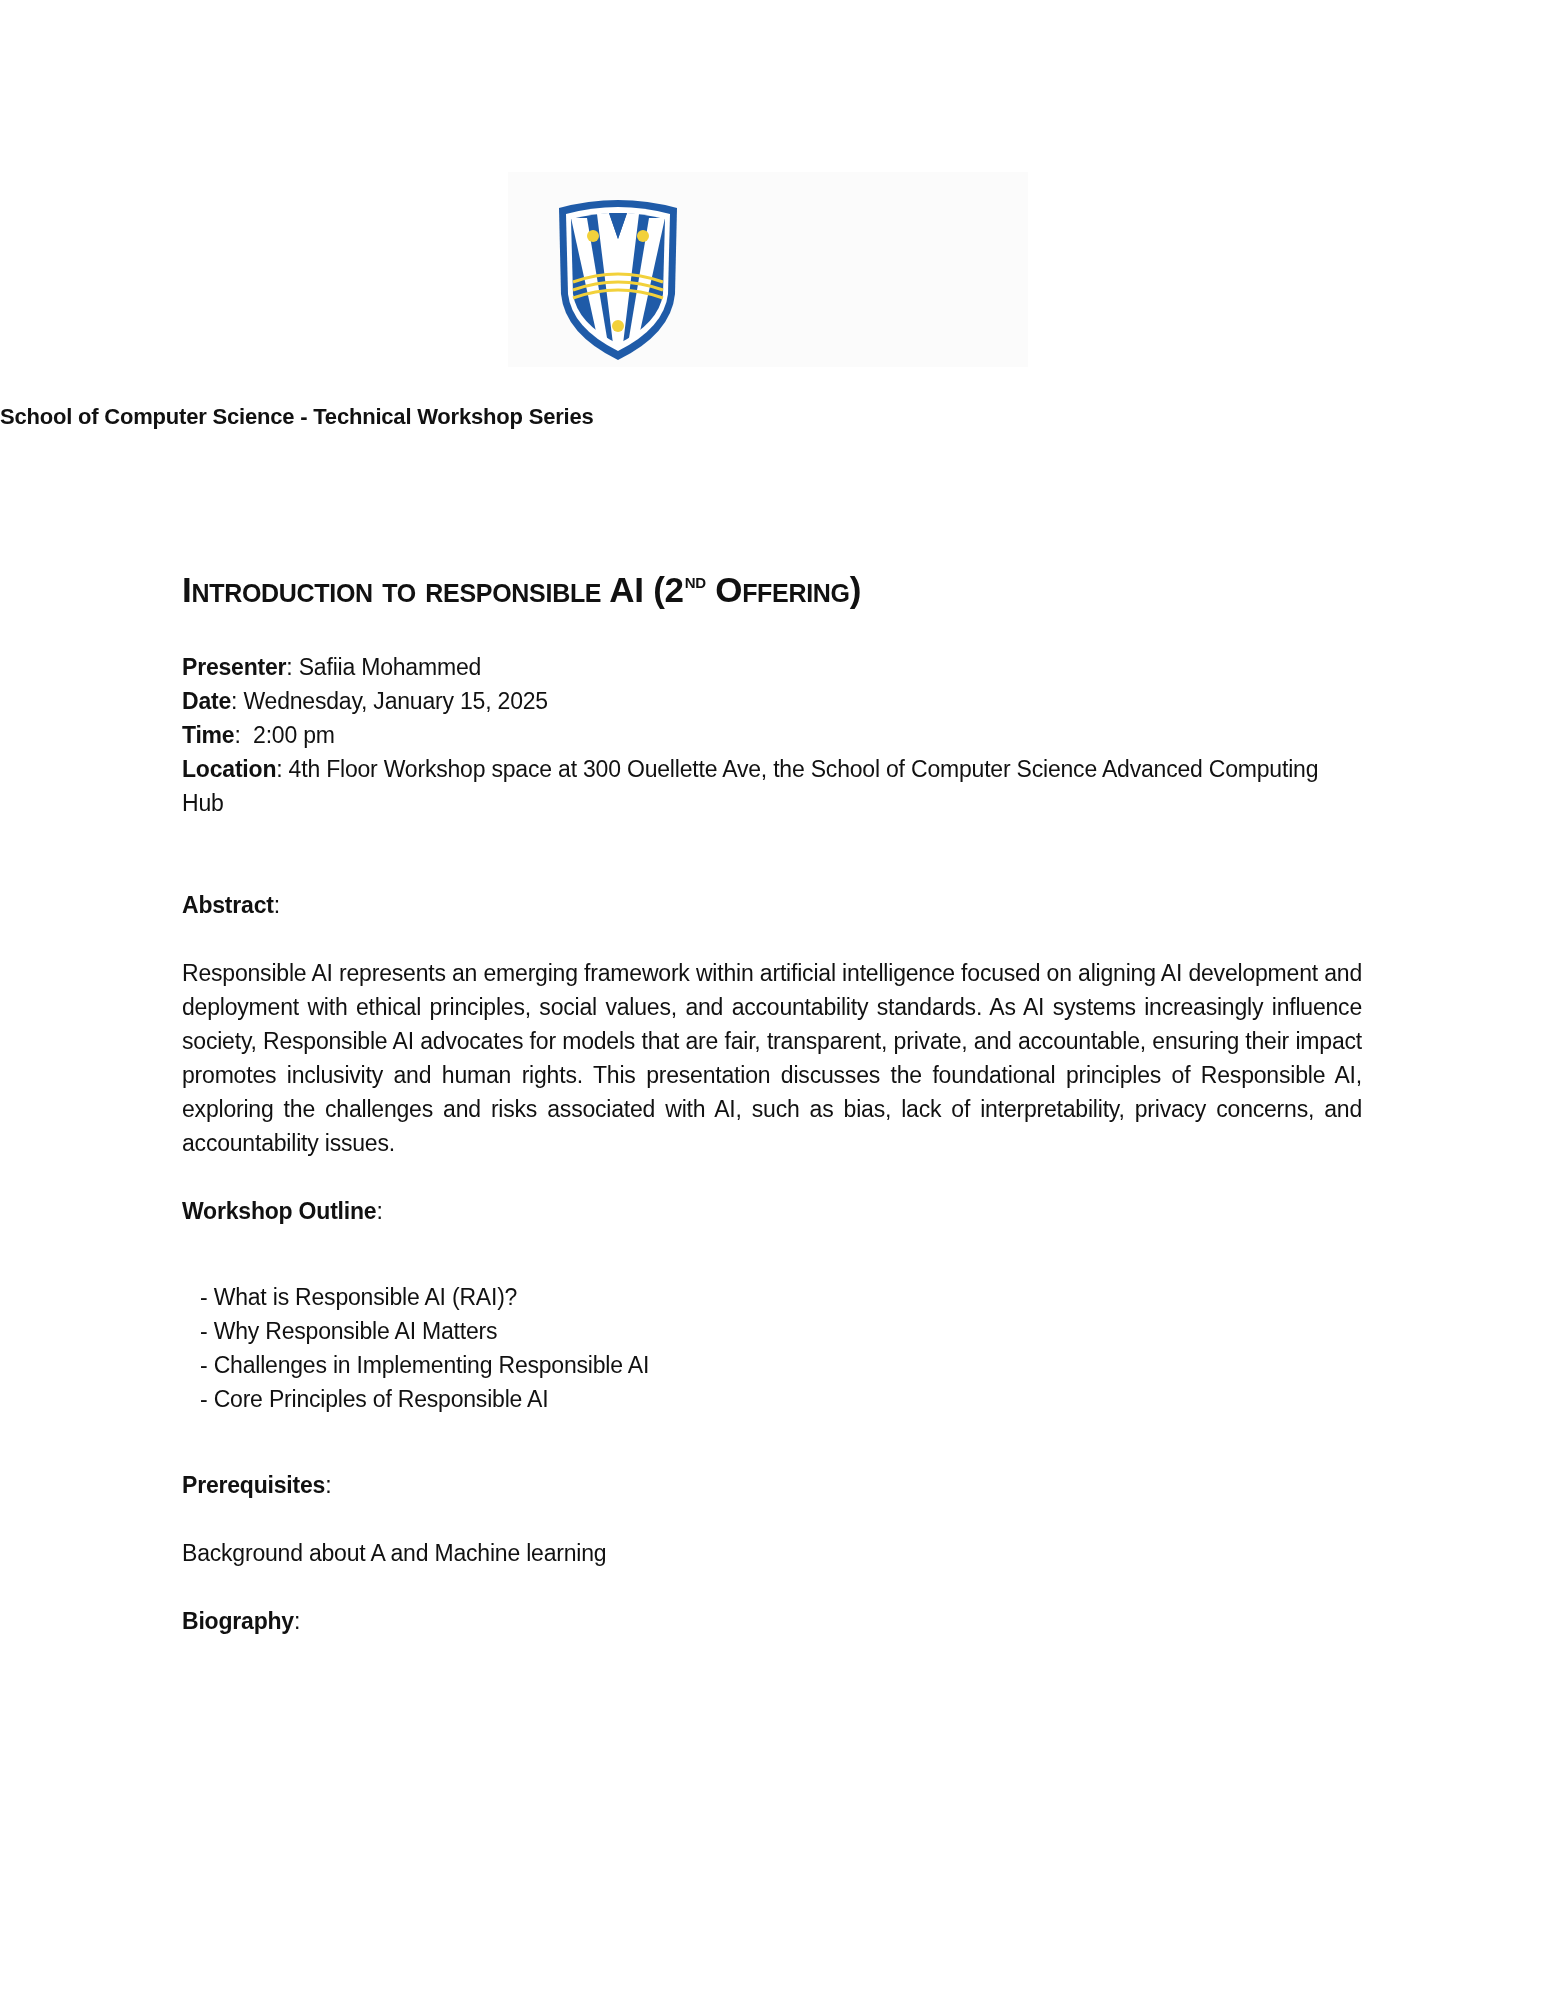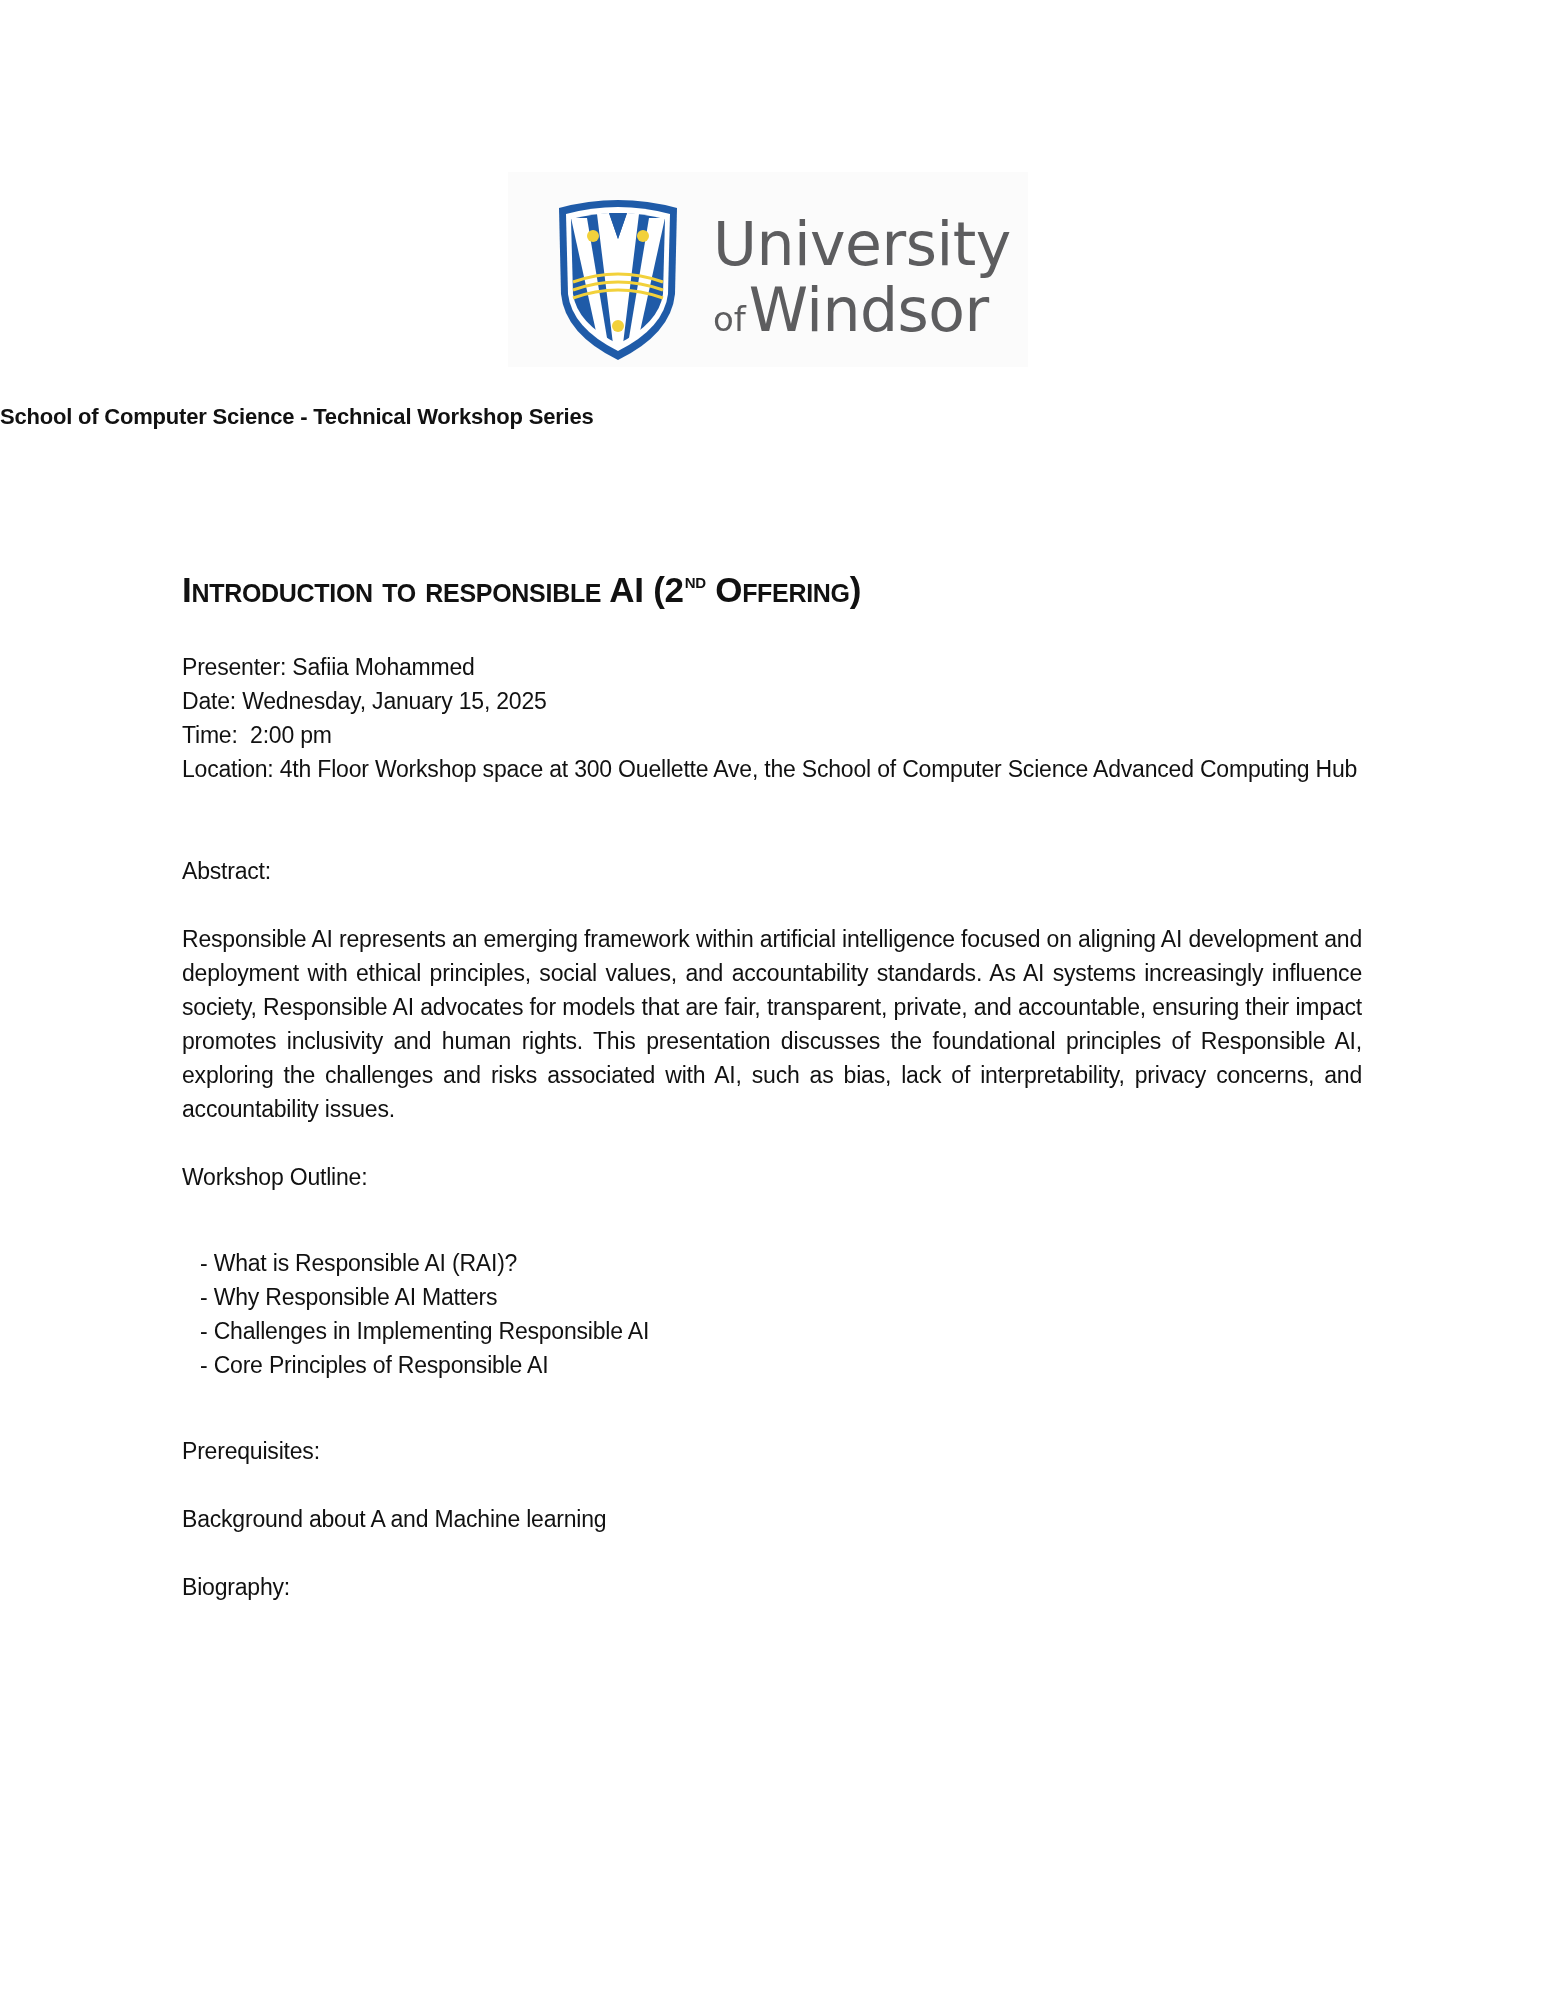--- a/index.html
+++ b/index.html
@@ -30,21 +30,21 @@
     font-weight: bold; font-size: 35px; font-variant: small-caps;
     letter-spacing: -0.3px; white-space: nowrap;
   }
   .title sup { font-size: 15px; vertical-align: 14px; margin-left: 1px; }
 
   .content {
     position: absolute; left: 182px; top: 650px; width: 1180px;
     font-size: 23px; line-height: 34px; letter-spacing: -0.2px;
   }
   .content p { margin: 0; }
-  .lbl { font-weight: normal; }
+  .lbl { font-weight: bold; }
   .gap-lg { height: 68px; }
   .gap { height: 34px; }
   .justify { text-align: justify; }
   ul.outline { list-style: none; margin: 18px; padding: 0; }
 </style>
 </head>
 <body>
 
 <div class="logo">
   <svg class="shield" viewBox="0 0 130 170">
@@ -57,26 +57,20 @@
     <polygon points="56,19 74,19 65,45" fill="#1f5ba8"></polygon>
     <g stroke="#f2d13b" stroke-width="3" fill="none">
       <path d="M20 88 Q65 72 110 88"></path>
       <path d="M20 96 Q65 80 110 96"></path>
       <path d="M20 104 Q65 88 110 104"></path>
     </g>
     <circle cx="40" cy="42" r="6" fill="#f2d13b"></circle>
     <circle cx="90" cy="42" r="6" fill="#f2d13b"></circle>
     <circle cx="65" cy="132" r="6" fill="#f2d13b"></circle>
   </svg>
-  <div class="wordmark">
-    <span class="wm-univ">University</span>
-    <span class="wm-line2">
-      <span class="wm-of">of</span><span class="wm-windsor">Windsor</span>
-    </span>
-  </div>
 </div>
 
 <div class="series">School of Computer Science - Technical Workshop Series</div>
 
 <h1 class="title"><span>Introduction to responsible AI (2</span><sup>ND</sup><span> Offering)</span></h1>
 
 <div class="content">
   <p><span class="lbl">Presenter</span><span>: Safiia Mohammed</span></p>
   <p><span class="lbl">Date</span><span>: Wednesday, January 15, 2025</span></p>
   <p><span class="lbl">Time</span><span style="white-space:pre">:  2:00 pm</span></p>

